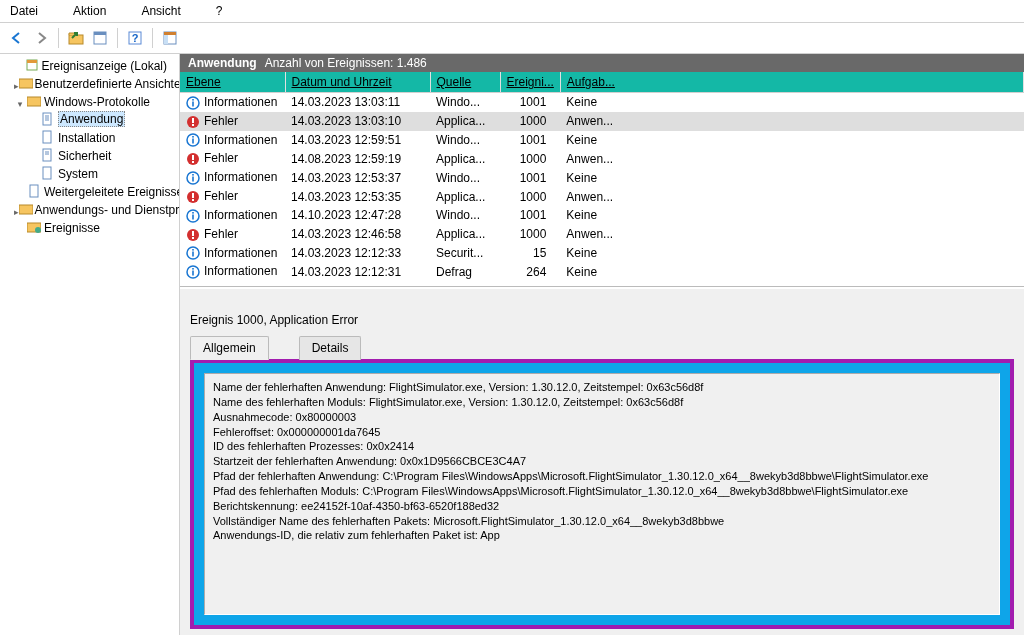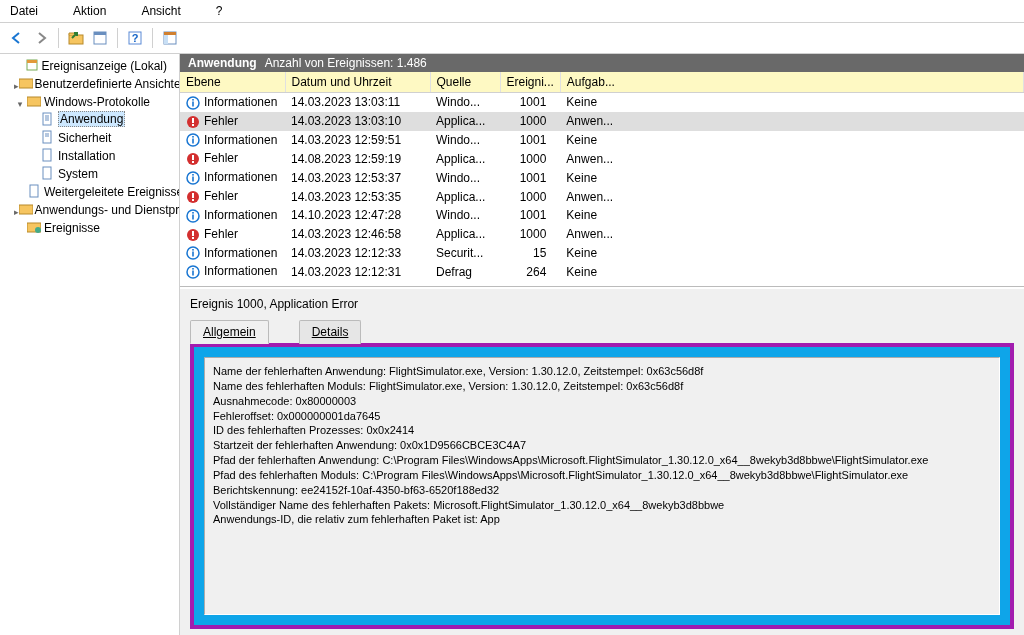--- a/index.html
+++ b/index.html
@@ -78,21 +78,22 @@
   }
   .header-bar .title { font-weight: 600; }
   .grid { flex: 0 0 215px; overflow-y: auto; border-bottom: 1px solid #bbb; }
   table.events { width: 100%; border-collapse: collapse; }
   table.events th {
     text-align: left;
     font-weight: 400;
     padding: 3px 6px;
     border-right: 1px solid #e0e0e0;
     border-bottom: 1px solid #d0d0d0;
-    background: #fef9c3;
+    background: #14b8a6;
+    text-decoration: underline;
   }
   table.events td {
     padding: 2px 6px;
     white-space: nowrap;
   }
   table.events tr.row-selected td { background: #dedede; }
   .lvl-icon { width: 14px; height: 14px; display:inline-flex; align-items:center; justify-content:center; margin-right:4px; vertical-align:middle; }
   .col-id { text-align: right; padding-right: 14px !important; }
 
   
@@ -100,27 +101,27 @@
     flex: 1;
     background: #f0f0f0;
     border-top: 2px solid #fff;
     padding: 6px 4px 4px 4px;
     display: flex;
     flex-direction: column;
     min-height: 0;
   }
   .detail-title {
     padding: 2px 6px 8px 6px;
+    margin-top: 16px;
   }
   .tabs {
     display: flex;
     padding-left: 6px;
     position: relative;
     z-index: 2;
-    text-decoration: underline;
   }
   .tab {
     padding: 4px 12px;
     border: 1px solid #bbb;
     border-bottom: none;
     margin-right: 2px;
     border-radius: 2px 2px 0 0;
     background: #f0f0f0;
     position: relative;
     top: 1px;
@@ -241,34 +242,34 @@
             <line x1="4" y1="8" x2="8" y2="8" stroke="#6a8fbf"></line>
           </svg>
       </span>
       <span class="label-text">Anwendung</span>
     </div>
     <div class="tree-row indent2">
       <span class="expander"></span>
       <span class="ticon">
         <svg width="14" height="14">
             <rect x="2" y="1" width="8" height="12" fill="#fff" stroke="#6a8fbf"></rect>
+          </svg>
+      </span>
+      <span>Installation</span>
+    </div>
+    <div class="tree-row indent2">
+      <span class="expander"></span>
+      <span class="ticon">
+        <svg width="14" height="14">
+            <rect x="2" y="1" width="8" height="12" fill="#fff" stroke="#6a8fbf"></rect>
             <line x1="4" y1="4" x2="8" y2="4" stroke="#6a8fbf"></line>
             <line x1="4" y1="6" x2="8" y2="6" stroke="#6a8fbf"></line>
           </svg>
       </span>
       <span>Sicherheit</span>
-    </div>
-    <div class="tree-row indent2">
-      <span class="expander"></span>
-      <span class="ticon">
-        <svg width="14" height="14">
-            <rect x="2" y="1" width="8" height="12" fill="#fff" stroke="#6a8fbf"></rect>
-          </svg>
-      </span>
-      <span>Installation</span>
     </div>
     <div class="tree-row indent2">
       <span class="expander"></span>
       <span class="ticon">
         <svg width="14" height="14">
             <rect x="2" y="1" width="8" height="12" fill="#fff" stroke="#6a8fbf"></rect>
           </svg>
       </span>
       <span>System</span>
     </div>

